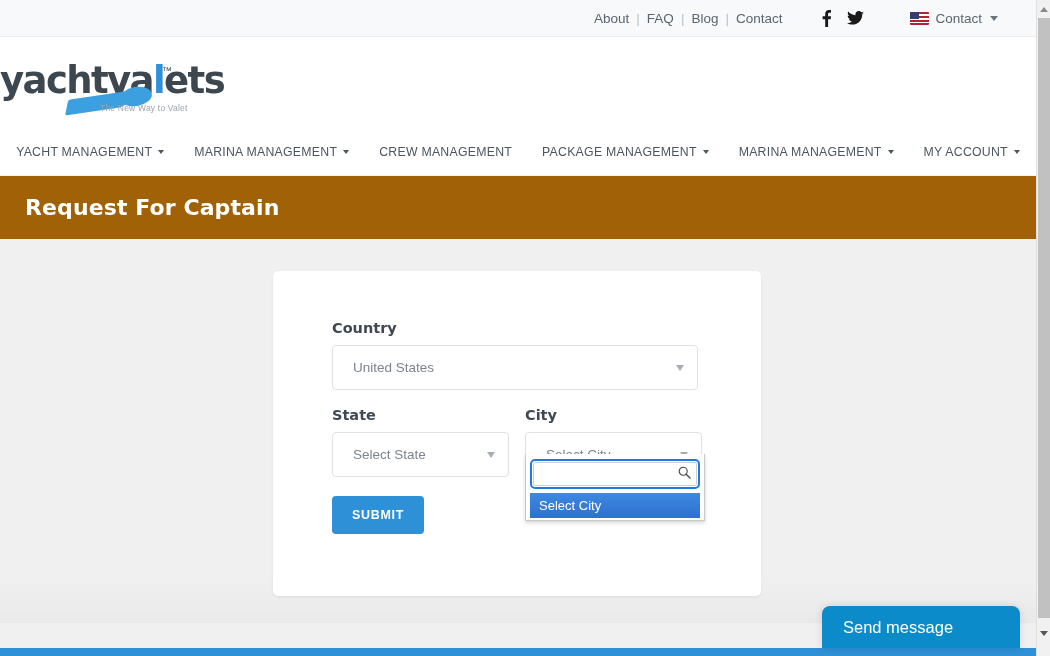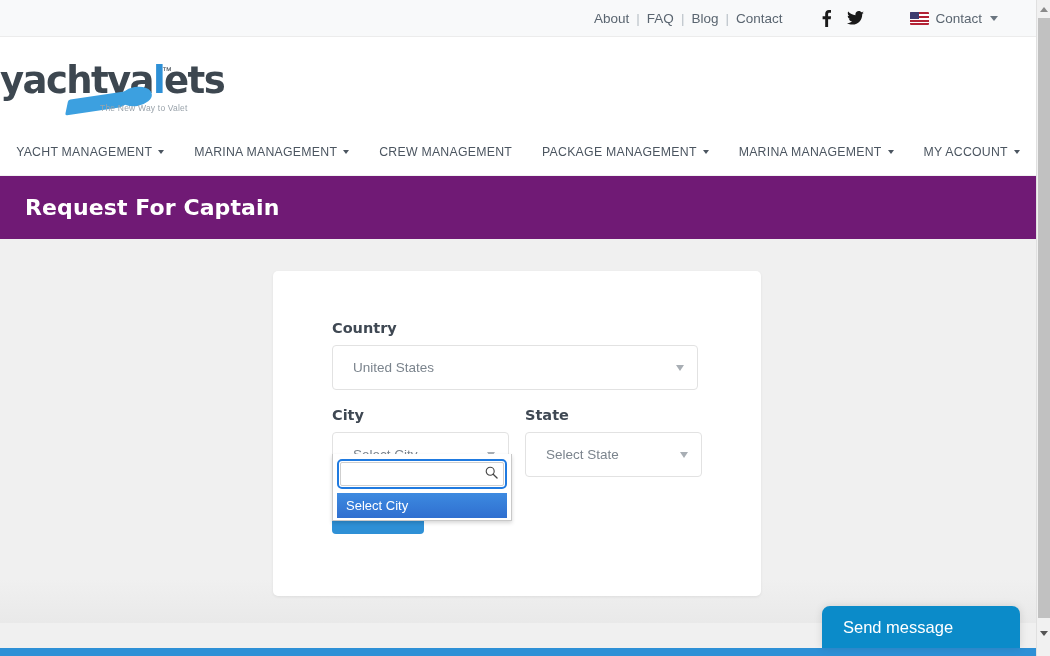--- a/index.html
+++ b/index.html
@@ -175,21 +175,21 @@
     white-space: nowrap;
   }
   .navitem .caret-down {
     border-top-color: #4b5560;
     border-left-width: 3.5px;
     border-right-width: 3.5px;
     border-top-width: 4.5px;
   }
   
   .banner {
-    background: #701a75;
+    background: #a16207;
     height: 63px;
     display: flex;
     align-items: center;
     padding-left: 25px;
   }
   .banner h1 {
     margin: 0;
     color: #ffffff;
     font-size: 22px;
     font-weight: 700;
@@ -455,48 +455,48 @@
       <div class="card">
         <div class="form">
 
           <div class="flabel">Country</div>
           <div class="select row-country">
             <span>United States</span>
             <span class="caret"></span>
           </div>
 
           <div class="row2">
+            <div class="col">
+              <div class="flabel">State</div>
+              <div class="select">
+                <span>Select State</span>
+                <span class="caret"></span>
+              </div>
+            </div>
+
             <div class="col">
               <div class="flabel">City</div>
               <div class="select">
                 <span>Select City</span>
                 <span class="caret"></span>
               </div>
 
               <div class="dropdown">
                 <div class="dd-search-wrap">
                   <input class="dd-search" type="text" autofocus="" placeholder="" style="">
                   <span class="dd-search-icon">
                     <svg width="13" height="13" viewBox="0 0 14 14">
                       <circle cx="5.6" cy="5.6" r="4.3" fill="none" stroke="#444" stroke-width="1.2"></circle>
                       <line x1="8.8" y1="8.8" x2="13" y2="13" stroke="#444" stroke-width="1.4" stroke-linecap="round"></line>
                     </svg>
                   </span>
                 </div>
                 <div class="dd-option">Select City</div>
               </div>
             </div>
-
-            <div class="col">
-              <div class="flabel">State</div>
-              <div class="select">
-                <span>Select State</span>
-                <span class="caret"></span>
-              </div>
-            </div>
           </div>
 
           <button class="submit-btn">SUBMIT</button>
         </div>
       </div>
     </div>
 
     <div class="footer-space"></div>
     <div class="footer-bar"></div>
 

